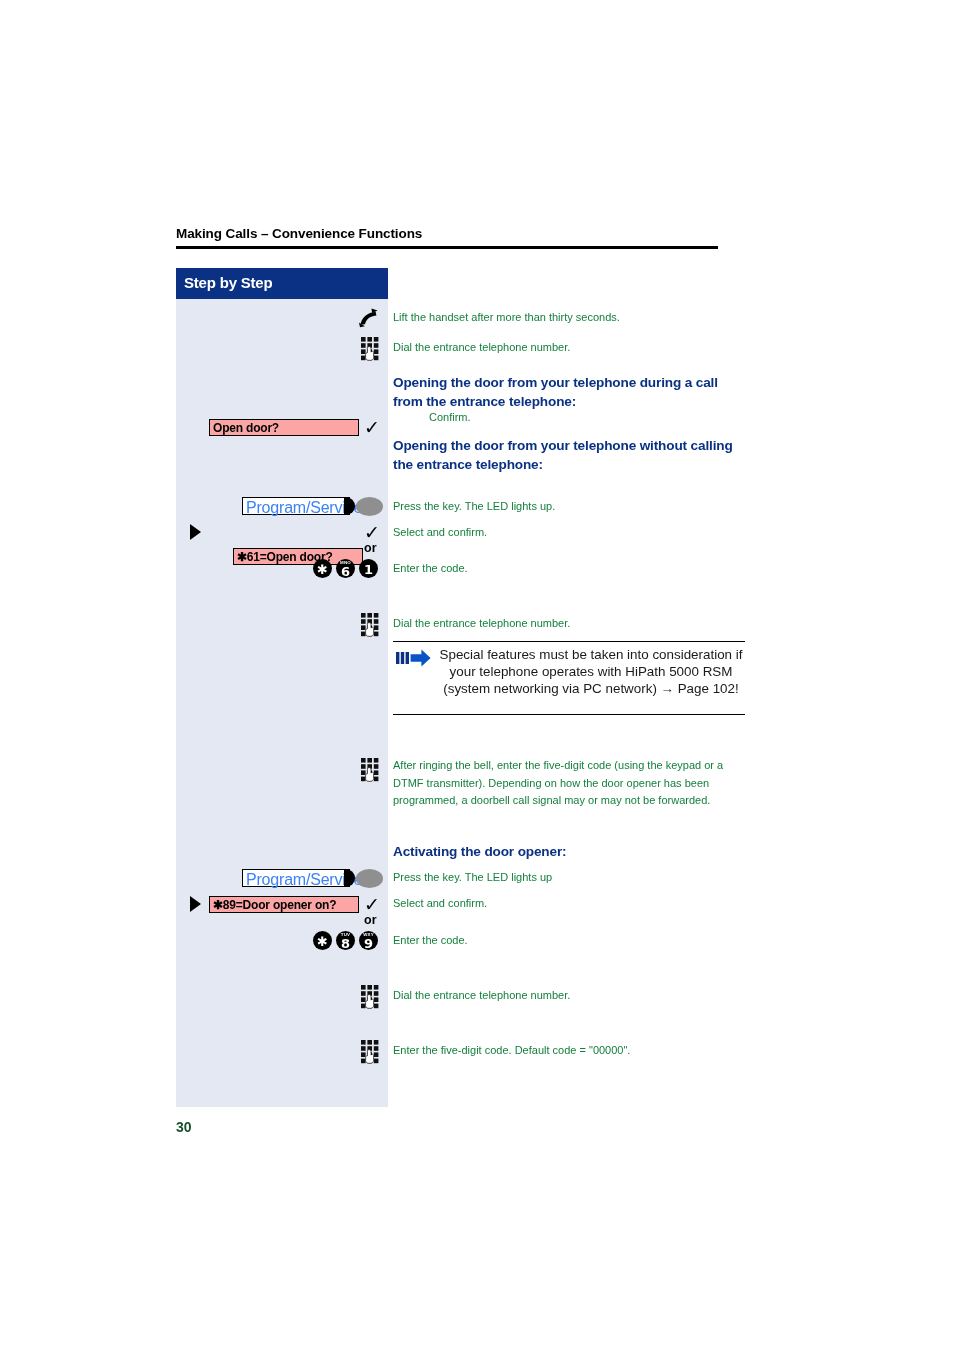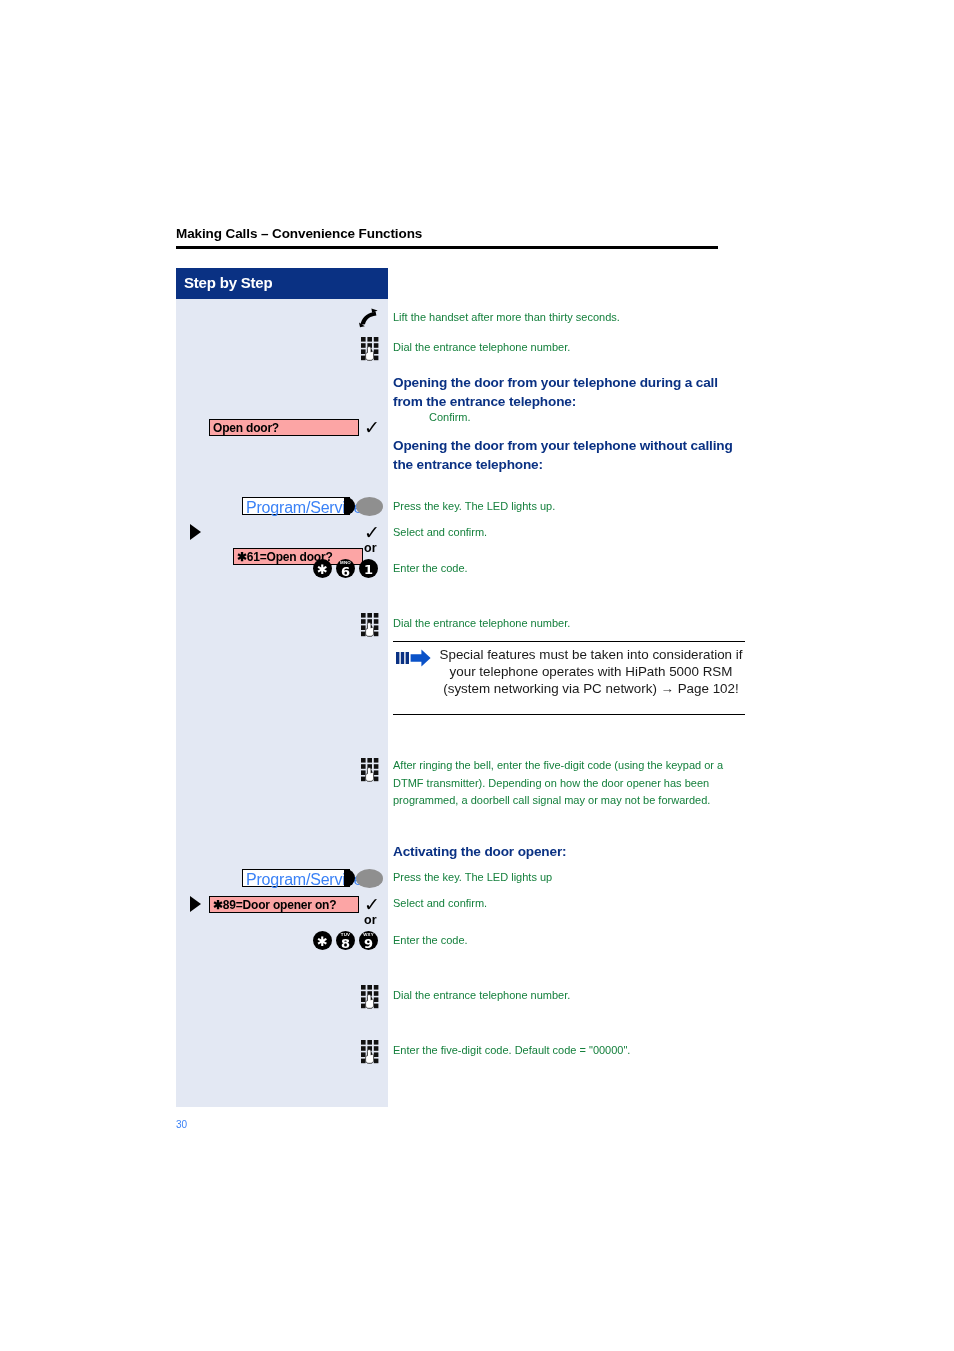--- a/index.html
+++ b/index.html
@@ -231,23 +231,23 @@
     font-size: 13.4px;
     line-height: 17.2px;
     color: #1a1a1a;
   }
 
   
   .folio {
     position: absolute;
     left: 176px;
     top: 1119px;
-    font-size: 10px;
-    font-weight: normal;
-    color: #3b82f6;
+    font-size: 14px;
+    font-weight: bold;
+    color: #14532d;
   }
 </style>
 </head>
 <body>
 
 <div class="page">
 
   <div class="running-head">Making Calls – Convenience Functions</div>
   <div class="head-rule"></div>
 

